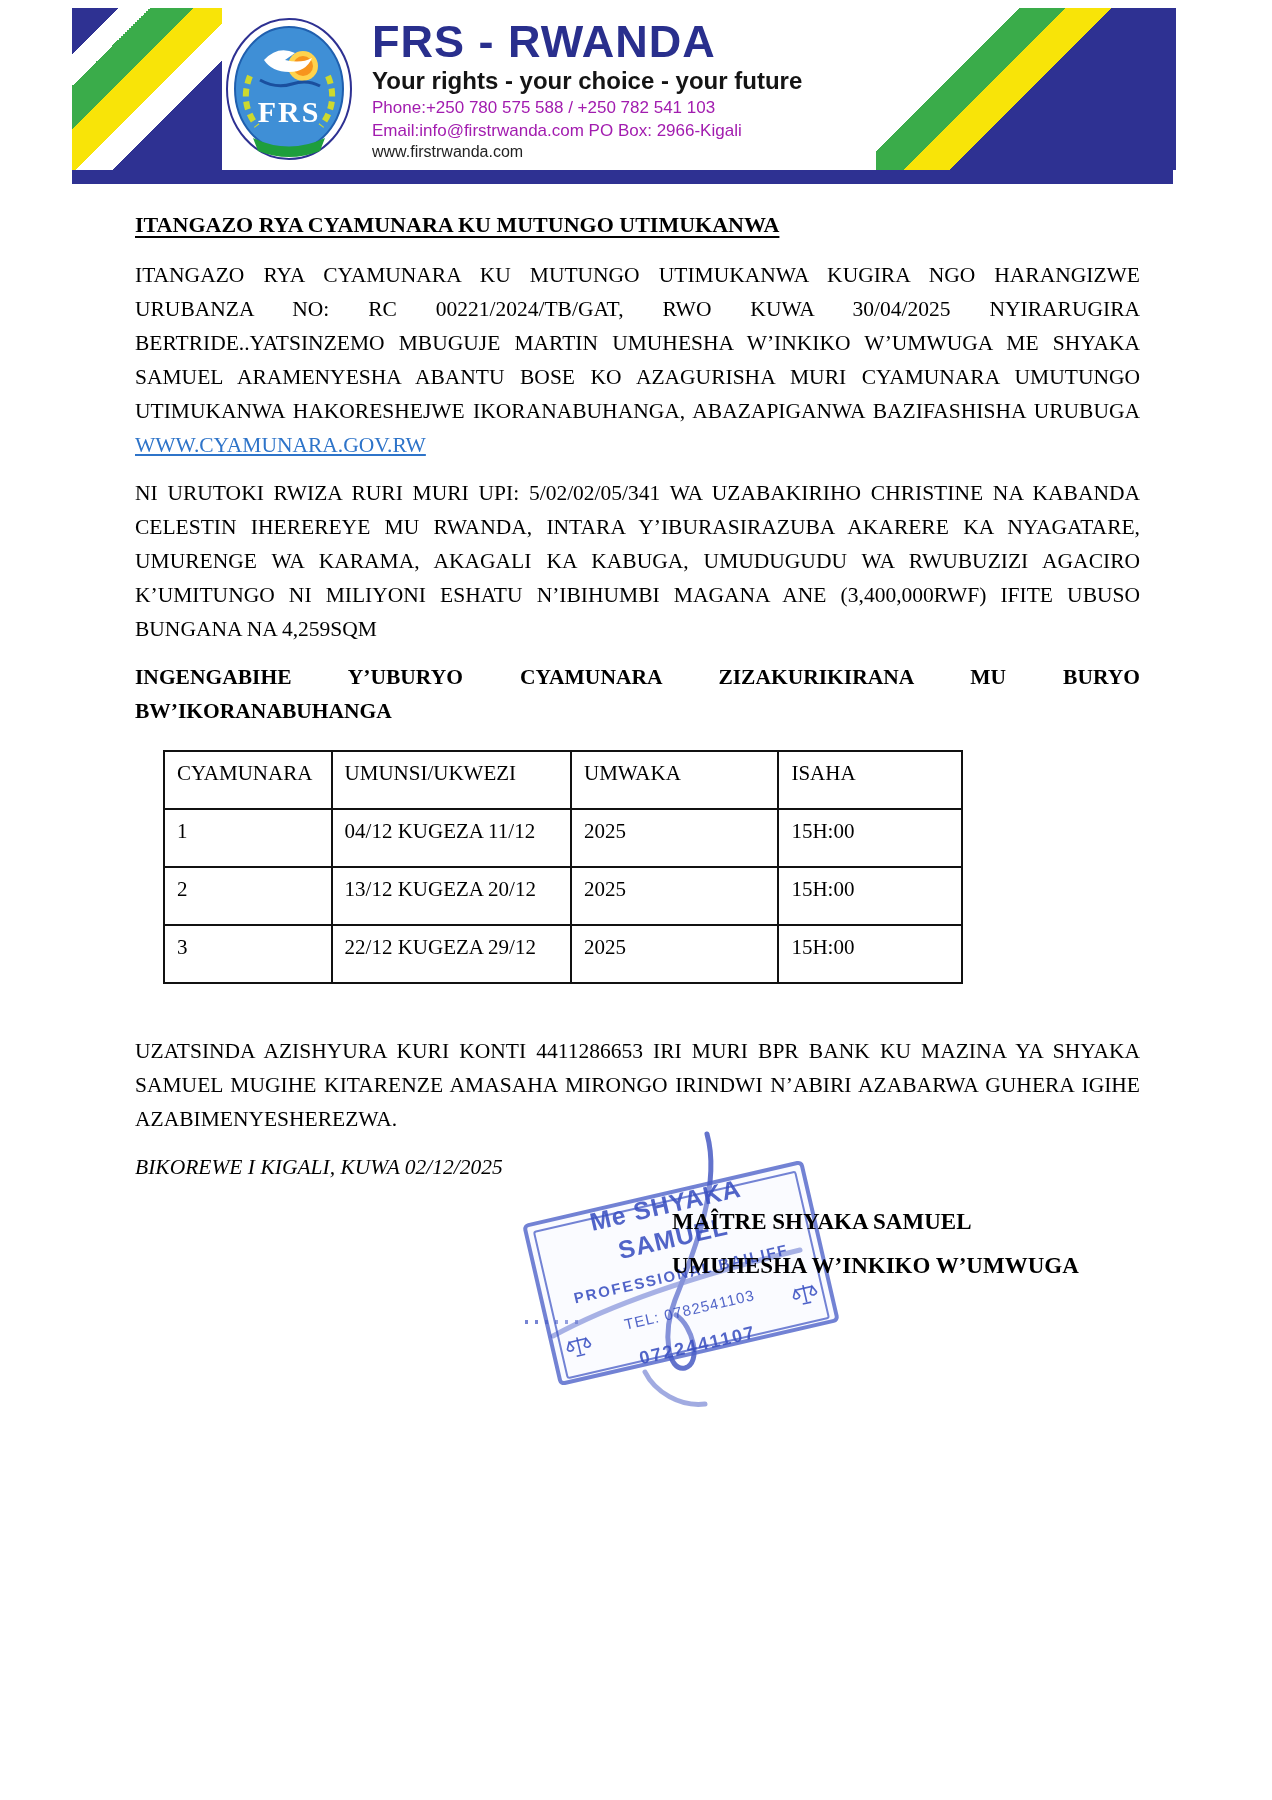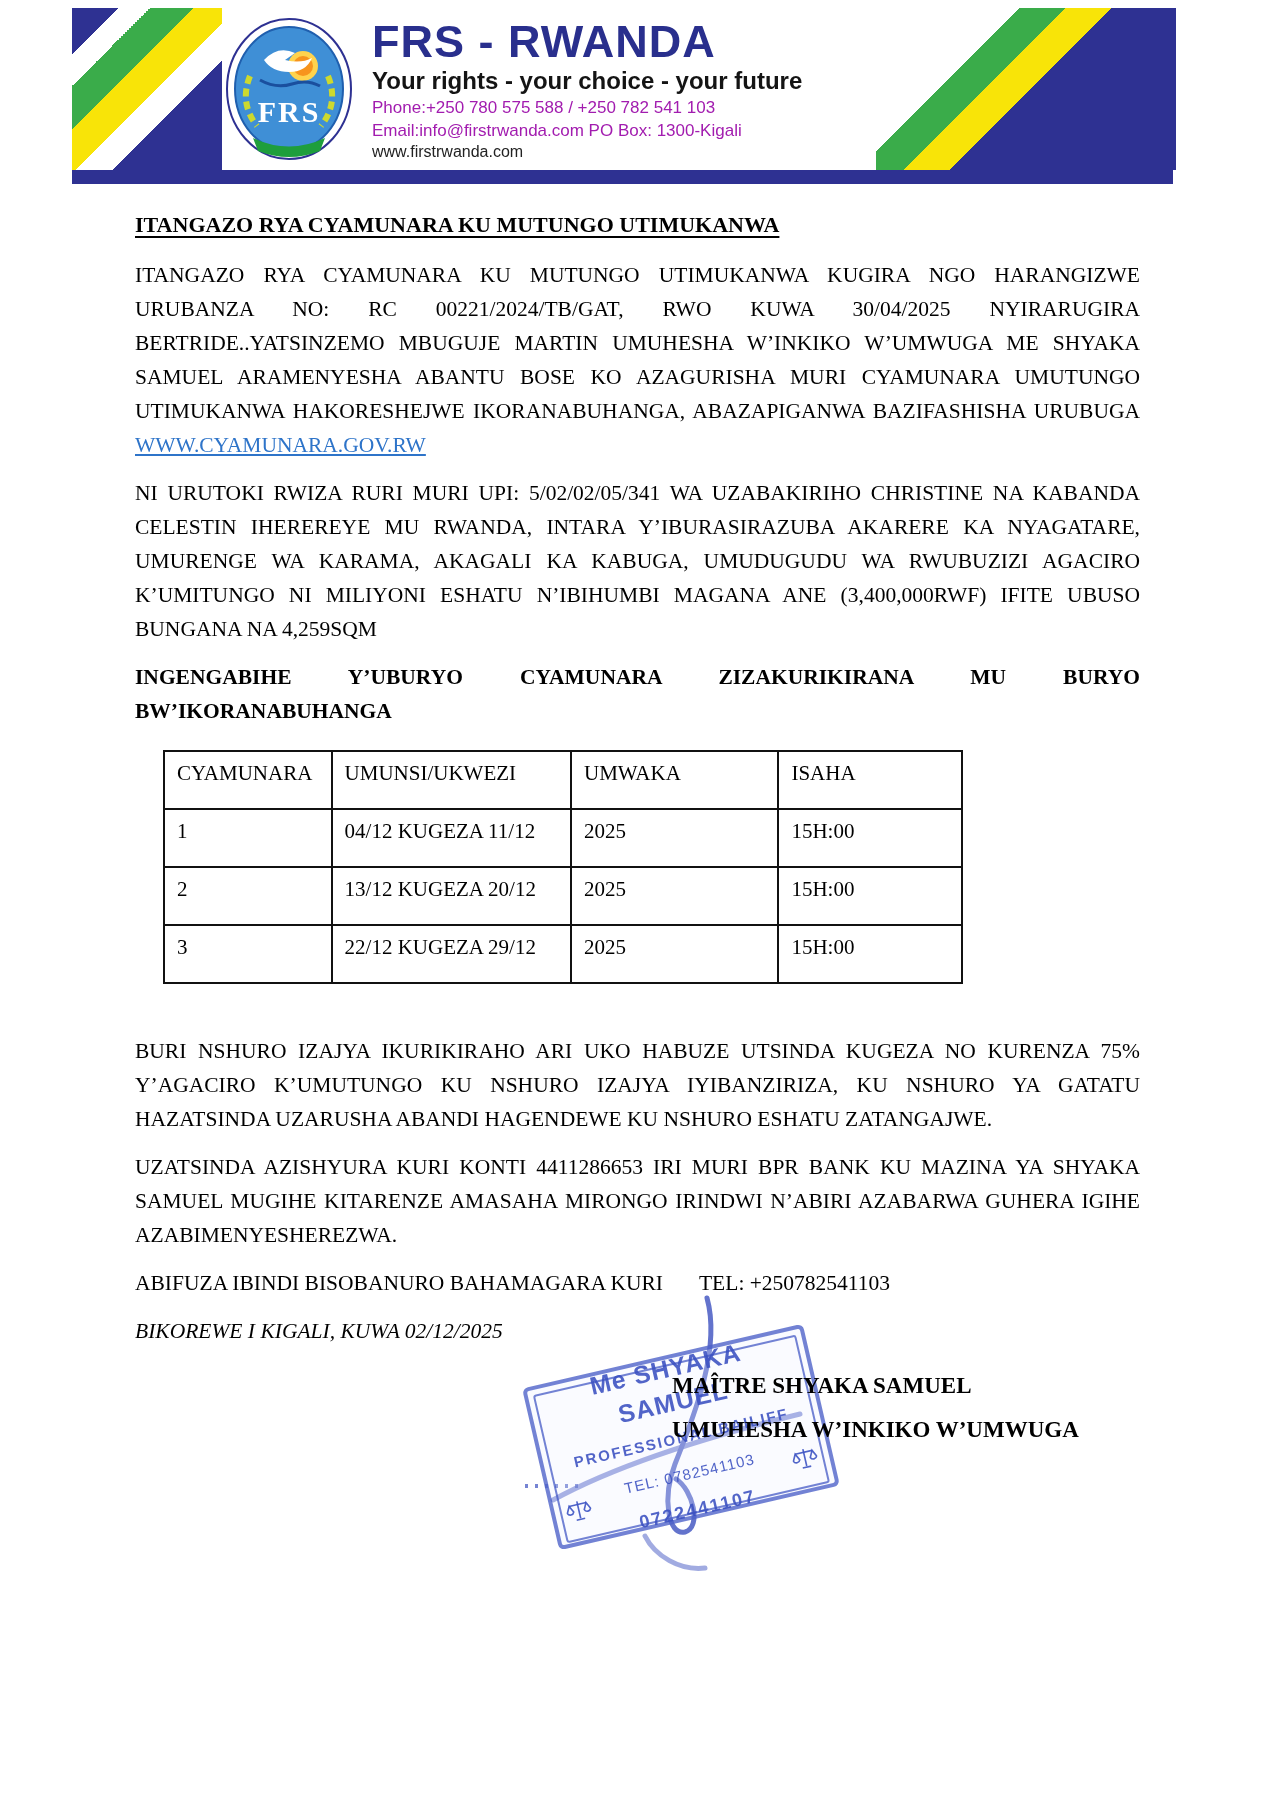--- a/index.html
+++ b/index.html
@@ -107,21 +107,21 @@
         <path d="M104,60 q11,27 -7,50" stroke="#cdd92f" stroke-width="6" fill="none" stroke-dasharray="8 5"></path>
         <text x="65" y="106" text-anchor="middle" font-size="30" font-weight="bold" fill="#ffffff" font-family="Liberation Serif, serif" letter-spacing="2">FRS</text>
         <path d="M29,122 q36,17 72,0 l-5,13 q-31,12 -62,0 z" fill="#1e9e3c"></path>
       </svg>
     </div>
 
     <div class="head-text">
       <div class="org">FRS - RWANDA</div>
       <div class="tagline">Your rights - your choice - your future</div>
       <div class="phone">Phone:+250 780 575 588 / +250 782 541 103</div>
-      <div class="email">Email:info@firstrwanda.com PO Box: 1300-Kigali</div>
+      <div class="email">Email:info@firstrwanda.com PO Box: 2966-Kigali</div>
       <div class="website">www.firstrwanda.com</div>
     </div>
   </header>
   <div class="navy-bar"></div>
 
   <main class="content">
 
     <h1 class="doc-title">ITANGAZO RYA CYAMUNARA KU MUTUNGO UTIMUKANWA</h1>
 
     <p class="para"><span>ITANGAZO RYA CYAMUNARA KU MUTUNGO UTIMUKANWA KUGIRA NGO HARANGIZWE URUBANZA NO: RC 00221/2024/TB/GAT, RWO KUWA 30/04/2025 NYIRARUGIRA BERTRIDE..YATSINZEMO MBUGUJE MARTIN UMUHESHA W’INKIKO W’UMWUGA ME SHYAKA SAMUEL ARAMENYESHA ABANTU BOSE KO AZAGURISHA MURI CYAMUNARA UMUTUNGO UTIMUKANWA HAKORESHEJWE IKORANABUHANGA, ABAZAPIGANWA BAZIFASHISHA URUBUGA </span><a class="doc-link">WWW.CYAMUNARA.GOV.RW</a></p>
@@ -154,25 +154,23 @@
         </tr>
         <tr>
           <td>3</td>
           <td>22/12 KUGEZA 29/12</td>
           <td>2025</td>
           <td>15H:00</td>
         </tr>
       </tbody>
     </table>
 
-    <p class="para">BURI NSHURO IZAJYA IKURIKIRAHO ARI UKO HABUZE UTSINDA KUGEZA NO KURENZA 75% Y’AGACIRO K’UMUTUNGO KU NSHURO IZAJYA IYIBANZIRIZA, KU NSHURO YA GATATU HAZATSINDA UZARUSHA ABANDI HAGENDEWE KU NSHURO ESHATU ZATANGAJWE.</p>
 
     <p class="para">UZATSINDA AZISHYURA KURI KONTI 4411286653 IRI MURI BPR BANK KU MAZINA YA SHYAKA SAMUEL MUGIHE KITARENZE AMASAHA MIRONGO IRINDWI N’ABIRI AZABARWA GUHERA IGIHE AZABIMENYESHEREZWA.</p>
 
-    <p class="para contact-line"><span>ABIFUZA IBINDI BISOBANURO BAHAMAGARA KURI</span><span class="tel-part">TEL: +250782541103</span></p>
 
     <p class="para place-date">BIKOREWE I KIGALI, KUWA 02/12/2025</p>
 
     <div class="sig-area">
 
       <svg class="pen-strokes" width="360" height="340" viewBox="0 0 360 340">
         <g stroke="#3c50c0" stroke-width="5" fill="none" stroke-linecap="round" opacity="0.8">
           <path d="M212,12 C226,62 200,128 180,178 C167,212 173,250 190,246 C207,241 198,204 181,193"></path>
           <path d="M58,214 C120,180 215,150 305,128" opacity="0.7"></path>
           <path d="M150,250 C160,270 185,285 210,282" opacity="0.6"></path>

